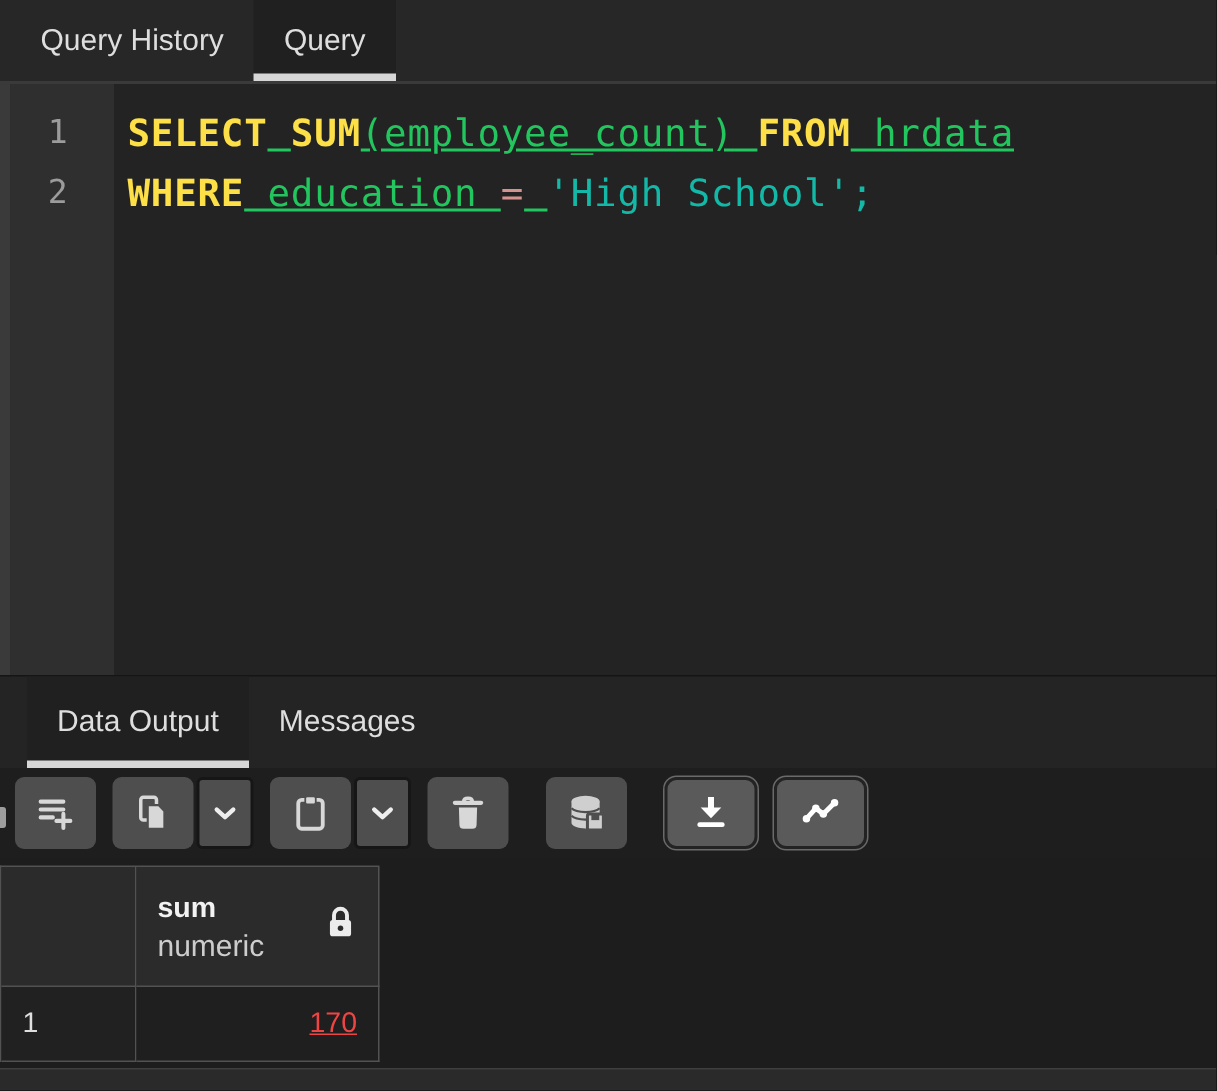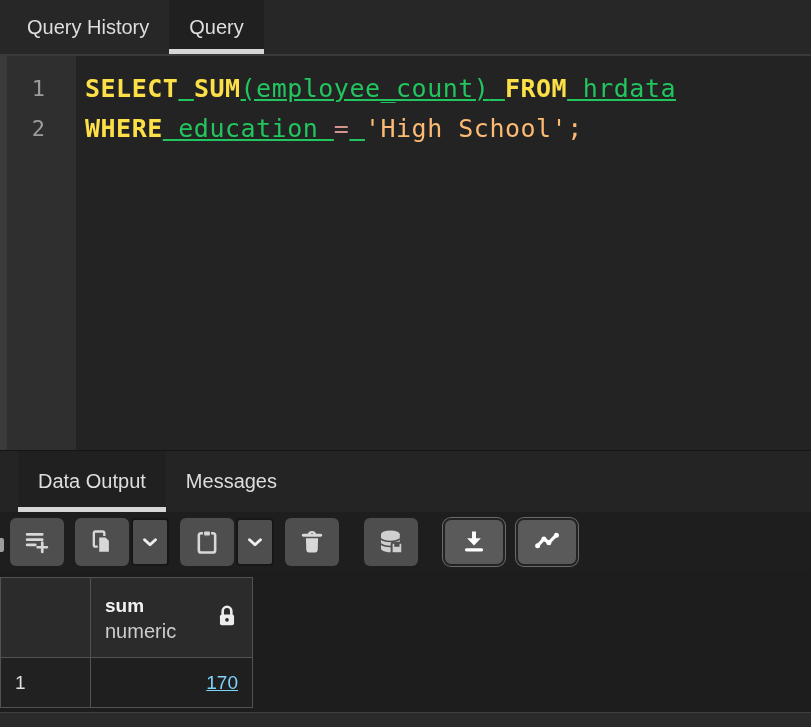--- a/index.html
+++ b/index.html
@@ -35,21 +35,21 @@
   .ln { height:40px; line-height:40px; width:38px; text-align:right; }
   .code {
     flex:1; padding:13px 0 0 9px;
     font-family:"DejaVu Sans Mono", monospace; font-size:25px; color:#e8e8e8;
   }
   .code-line { height:40px; line-height:40px; white-space:pre; letter-spacing:0.5px; }
   .code-line span { white-space:pre; }
   .kw  { color:#fde047; font-weight:bold; }
   .pl  { color:#22c55e;text-decoration:underline; }
   .op  { color:#d4938c; }
-  .str { color:#fdba74; }
+  .str { color:#14b8a6; }
 
   
   .output-tabbar {
     height:62px; background:#242424; display:flex; align-items:stretch;
     border-top:1px solid #151515; padding-left:18px;
   }
   .output-tabbar .tab { font-size:20px; }
 
   
   .toolbar {
@@ -84,21 +84,21 @@
     display:flex; align-items:center; justify-content:space-between;
     padding:0 12px 0 14px; cursor:pointer;
   }
   .col-name { font-size:19px; font-weight:bold; color:#f2f2f2; line-height:26px; }
   .col-type { font-size:20px; color:#cdcdcd; line-height:24px; }
   .rownum {
     width:90px; height:50px; background:#212121; color:#dfdfdf;
     font-size:19px; display:flex; align-items:center; padding-left:14px; cursor:pointer;
   }
   .val {
-    width:162px; height:50px; background:#1f1f1f; color:#7dd3fc;
+    width:162px; height:50px; background:#1f1f1f; color:#ef4444;
     font-size:19px; display:flex; align-items:center; justify-content:flex-end;
     padding-right:14px; cursor:pointer;text-decoration:underline;
   }
 
   
   .footer-strip { height:15px; background:#2a2a2a; border-top:1px solid #3f3f3f; }
 </style>
 </head>
 <body>
 

